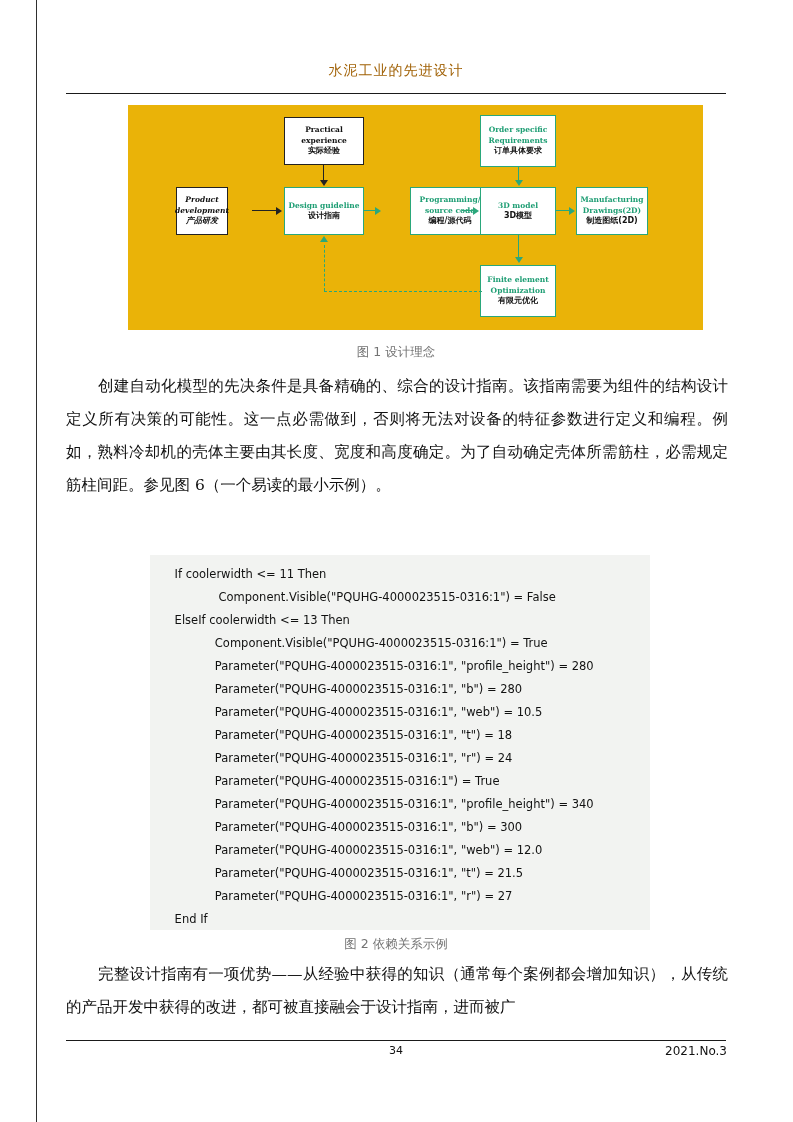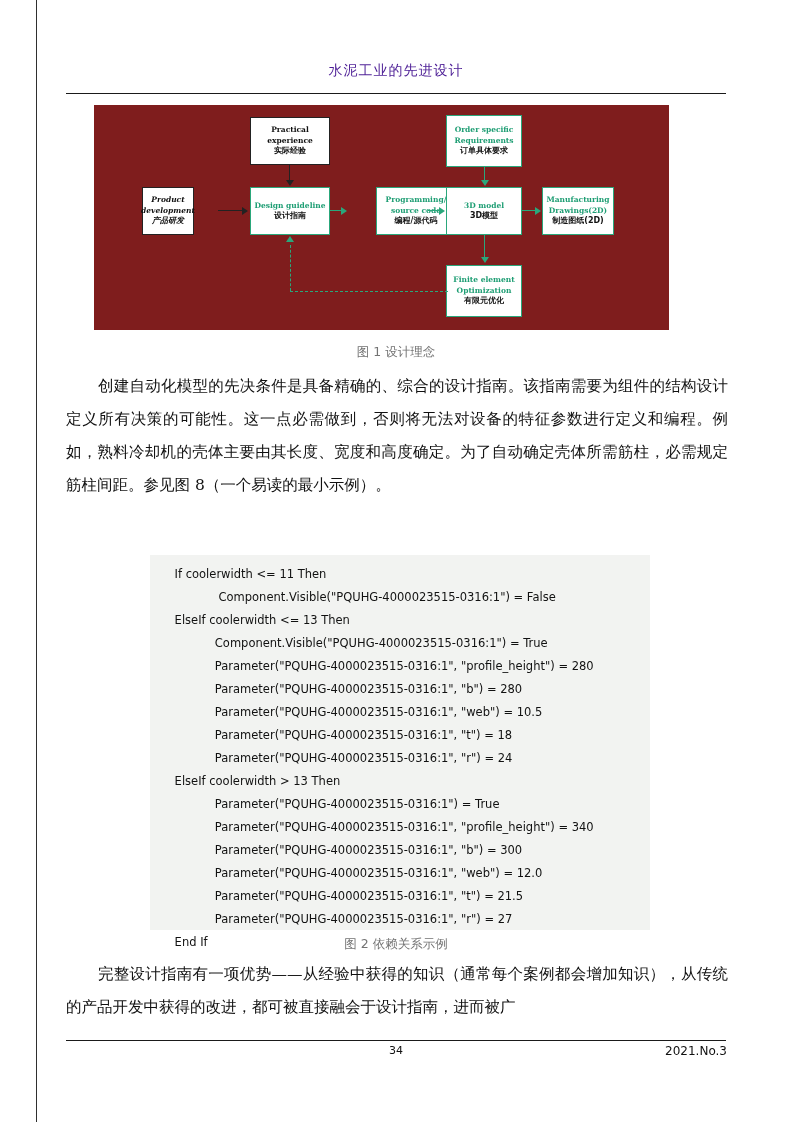--- a/index.html
+++ b/index.html
@@ -29,40 +29,40 @@
     background: #2f2f2f;
   }
   .header {
     position: absolute;
     left: 66px;
     top: 62px;
     width: 660px;
     text-align: center;
     font-size: 14px;
     letter-spacing: 1px;
-    color: #4c1d95;
+    color: #a16207;
     font-family: "DejaVu Serif", serif;
   }
   .header-rule {
     position: absolute;
     left: 66px;
     top: 93px;
     width: 660px;
     height: 1px;
     background: #1a1a1a;
   }
 
   
   .fig1-wrap {
     position: absolute;
-    left: 94px;
+    left: 128px;
     top: 105px;
     width: 575px;
     height: 225px;
-    background: #7f1d1d;
+    background: #eab308;
   }
   .fig1 {
     position: absolute;
     left: 0; top: 0;
     width: 575px;
     height: 225px;
   }
   .node {
     position: absolute;
     box-sizing: border-box;
@@ -262,33 +262,32 @@
       <div class="dash-v" style="left:352px; top:186px; height:1px;"></div>
       <div class="dash-h" style="left:196px; top:186px; width:158px;"></div>
       <div class="dash-v" style="left:196px; top:140px; height:46px;"></div>
       <div class="ah ah-up" style="left:192px; top:131px;"></div>
 
     </div>
   </div>
 
   <div class="fig-caption" style="top:344px;">图 1   设计理念</div>
 
-  <div class="para" style="top:370px;">创建自动化模型的先决条件是具备精确的、综合的设计指南。该指南需要为组件的结构设计定义所有决策的可能性。这一点必需做到，否则将无法对设备的特征参数进行定义和编程。例如，熟料冷却机的壳体主要由其长度、宽度和高度确定。为了自动确定壳体所需筋柱，必需规定筋柱间距。参见图 8（一个易读的最小示例）。</div>
+  <div class="para" style="top:370px;">创建自动化模型的先决条件是具备精确的、综合的设计指南。该指南需要为组件的结构设计定义所有决策的可能性。这一点必需做到，否则将无法对设备的特征参数进行定义和编程。例如，熟料冷却机的壳体主要由其长度、宽度和高度确定。为了自动确定壳体所需筋柱，必需规定筋柱间距。参见图 6（一个易读的最小示例）。</div>
 
   <div class="fig2-wrap">
     <div class="code-line">    If coolerwidth &lt;= 11 Then</div>
     <div class="code-line">                Component.Visible("PQUHG-4000023515-0316:1") = False</div>
     <div class="code-line">    ElseIf coolerwidth &lt;= 13 Then</div>
     <div class="code-line">               Component.Visible("PQUHG-4000023515-0316:1") = True</div>
     <div class="code-line">               Parameter("PQUHG-4000023515-0316:1", "profile_height") = 280</div>
     <div class="code-line">               Parameter("PQUHG-4000023515-0316:1", "b") = 280</div>
     <div class="code-line">               Parameter("PQUHG-4000023515-0316:1", "web") = 10.5</div>
     <div class="code-line">               Parameter("PQUHG-4000023515-0316:1", "t") = 18</div>
     <div class="code-line">               Parameter("PQUHG-4000023515-0316:1", "r") = 24</div>
-    <div class="code-line">    ElseIf coolerwidth &gt; 13 Then</div>
     <div class="code-line">               Parameter("PQUHG-4000023515-0316:1") = True</div>
     <div class="code-line">               Parameter("PQUHG-4000023515-0316:1", "profile_height") = 340</div>
     <div class="code-line">               Parameter("PQUHG-4000023515-0316:1", "b") = 300</div>
     <div class="code-line">               Parameter("PQUHG-4000023515-0316:1", "web") = 12.0</div>
     <div class="code-line">               Parameter("PQUHG-4000023515-0316:1", "t") = 21.5</div>
     <div class="code-line">               Parameter("PQUHG-4000023515-0316:1", "r") = 27</div>
     <div class="code-line">    End If</div>
   </div>
 
   <div class="fig-caption" style="top:936px;">图 2   依赖关系示例</div>

